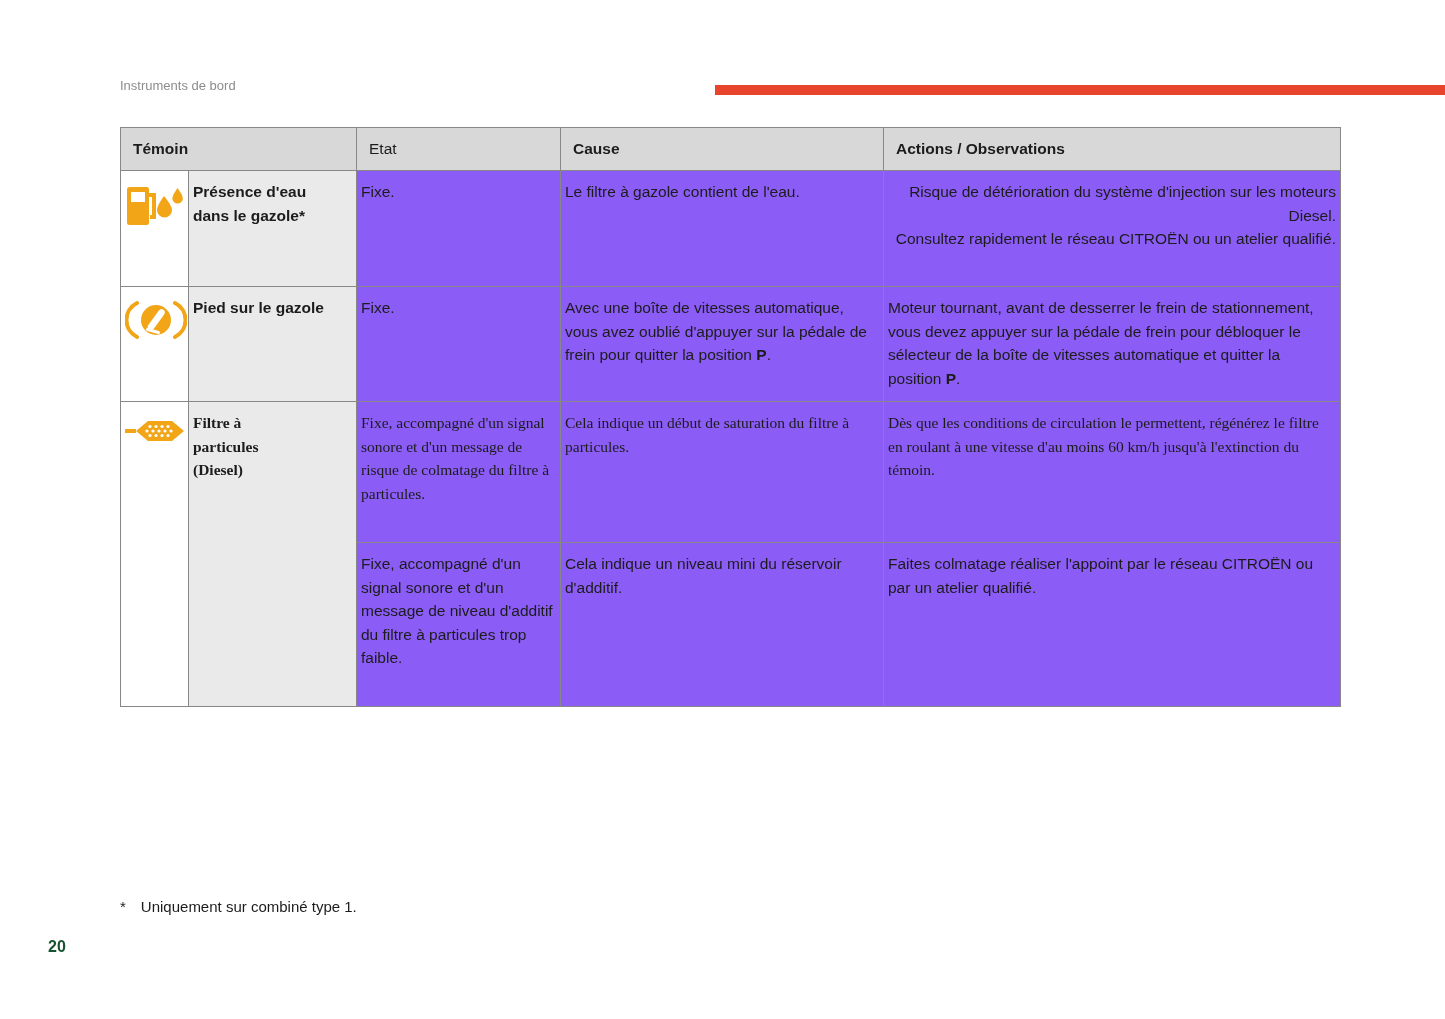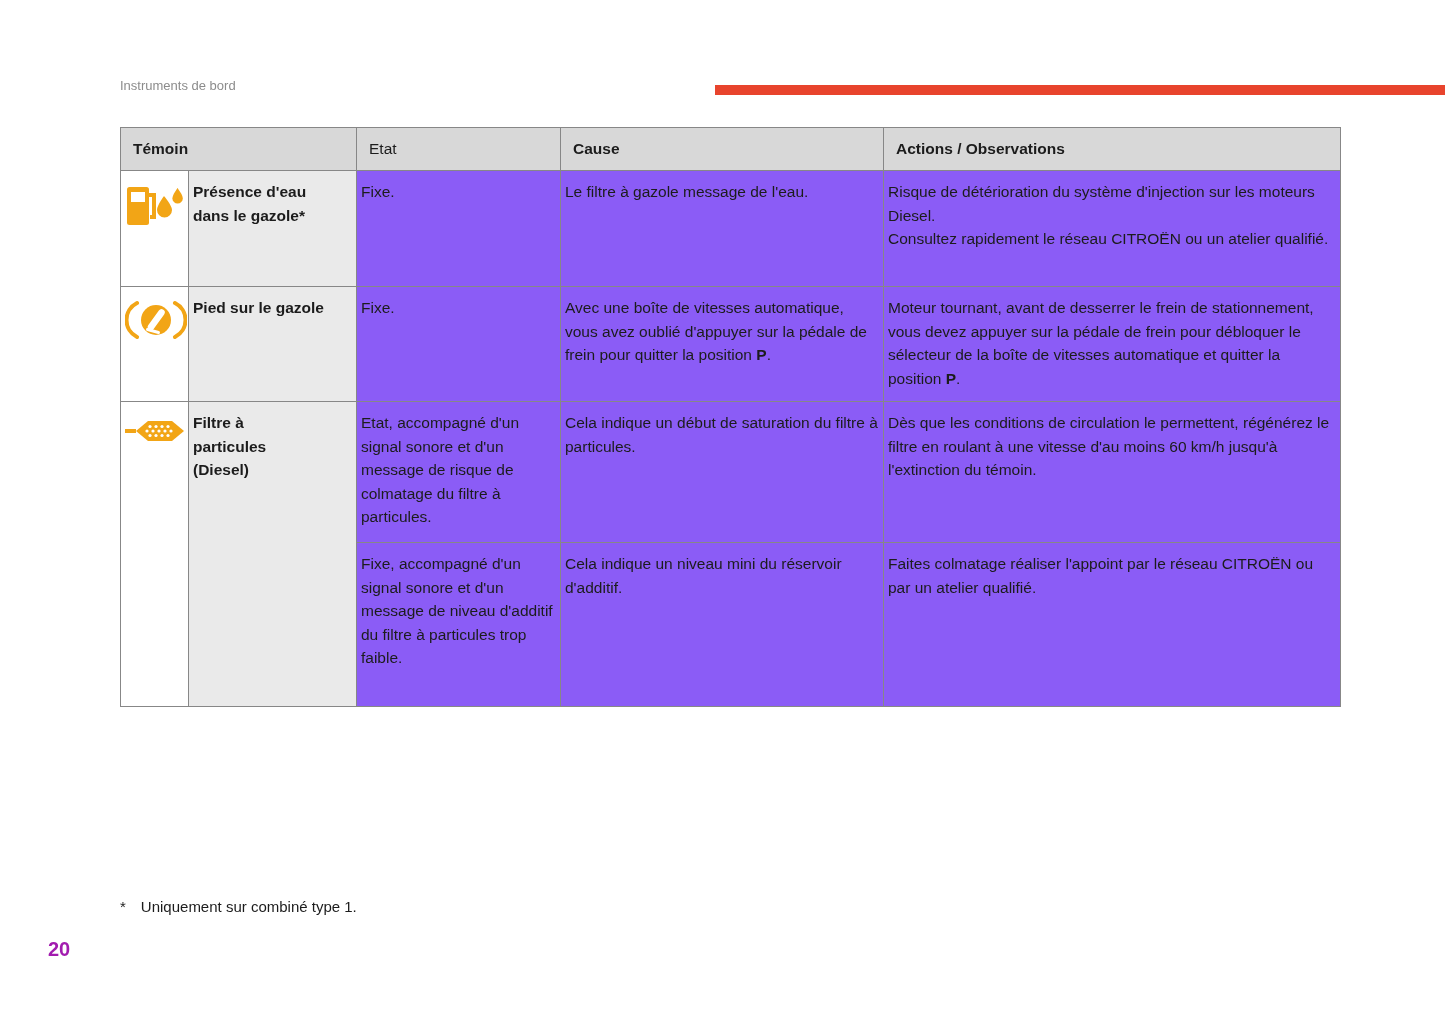--- a/index.html
+++ b/index.html
@@ -27,32 +27,32 @@
   table{
     border-collapse:collapse;width:1220px;table-layout:fixed;
     font-size:15.5px;line-height:1.52;color:var(--text-dark);
   }
   th,td{border:1px solid var(--border-gray);text-align:left;vertical-align:top;padding:9px 4px;}
   thead th{background:var(--hdr-bg);vertical-align:middle;font-weight:bold;padding:6px 12px;}
   thead th.th-etat{font-weight:normal;}
   tr.r-header{height:43px;padding-left:46px;}
   tr.r1{height:116px;}
   tr.r2{height:115px;}
-  tr.r3a{height:141px;}
+  tr.r3a{height:141px;font-family:Liberation Serif, serif;}
   tr.r3b{height:164px;margin-top:11px;}
   td.cell-icon{background:#fff;padding:12px 4px 4px 4px;text-align:center;}
   td.cell-label{background:var(--label-bg);font-weight:bold;white-space:pre-line;}
   td.cell-text{background:#8b5cf6;}
-  .pre{white-space:pre-line;}
+  .pre{white-space:pre-line;text-align:right;}
   .footnote{
     position:absolute;left:120px;top:898px;font-size:15px;color:var(--text-dark);
     display:flex;gap:15px;
   }
   .page-number{
-    position:absolute;left:48px;top:938px;font-size:20px;font-weight:bold;color:#a21caf;
+    position:absolute;left:48px;top:938px;font-size:16px;font-weight:bold;color:#14532d;
   }
   svg{display:inline-block;vertical-align:top;}
 </style>
 </head>
 <body>
 
 <div class="page-header">Instruments de bord</div>
 <div class="red-bar"></div>
 
 <div class="table-wrap">
@@ -79,21 +79,21 @@
             <rect x="1" y="4" width="22" height="38" rx="2.5" fill="var(--icon-orange)"></rect>
             <rect x="5" y="9" width="14" height="10" fill="#fff"></rect>
             <path d="M23 12 h5 v22 h-4" fill="none" stroke="var(--icon-orange)" stroke-width="4"></path>
             <path d="M38 13 C38 13 31 22.5 31 27 a7.5 7.5 0 0 0 15 0 C46 22.5 38 13 38 13 Z" fill="var(--icon-orange)"></path>
             <path d="M51.5 5 C51.5 5 46.4 12 46.4 15.4 a5.2 5.2 0 0 0 10.4 0 C56.8 12 51.5 5 51.5 5 Z" fill="var(--icon-orange)"></path>
           </svg>
         </td>
         <td class="cell-label">Présence d'eau
 dans le gazole*</td>
         <td class="cell-text">Fixe.</td>
-        <td class="cell-text">Le filtre à gazole message de l'eau.</td>
+        <td class="cell-text">Le filtre à gazole contient de l'eau.</td>
         <td class="cell-text pre">Risque de détérioration du système d'injection sur les moteurs Diesel.
 Consultez rapidement le réseau CITROËN ou un atelier qualifié.</td>
       </tr>
 
       <tr class="r2">
         <td class="cell-icon">
           <svg width="62" height="42" viewBox="0 0 62 42">
             <path d="M12 4 A19 19 0 0 0 12 38" fill="none" stroke="var(--icon-orange)" stroke-width="4" stroke-linecap="round"></path>
             <path d="M50 4 A19 19 0 0 1 50 38" fill="none" stroke="var(--icon-orange)" stroke-width="4" stroke-linecap="round"></path>
             <circle cx="31" cy="21" r="15" fill="var(--icon-orange)"></circle>
@@ -125,21 +125,21 @@
               <circle cx="25" cy="21.5" r="1.6"></circle>
                 <circle cx="31" cy="21.5" r="1.6"></circle>
                 <circle cx="37" cy="21.5" r="1.6"></circle>
                 <circle cx="43" cy="21.5" r="1.6"></circle>
             </g>
           </svg>
         </td>
         <td class="cell-label" rowspan="2">Filtre à
 particules
 (Diesel)</td>
-        <td class="cell-text">Etat, accompagné d'un signal sonore et d'un message de risque de colmatage du filtre à particules.</td>
+        <td class="cell-text">Fixe, accompagné d'un signal sonore et d'un message de risque de colmatage du filtre à particules.</td>
         <td class="cell-text">Cela indique un début de saturation du filtre à particules.</td>
         <td class="cell-text">Dès que les conditions de circulation le permettent, régénérez le filtre en roulant à une vitesse d'au moins 60 km/h jusqu'à l'extinction du témoin.</td>
       </tr>
 
       <tr class="r3b">
         <td class="cell-text">Fixe, accompagné d'un signal sonore et d'un message de niveau d'additif du filtre à particules trop faible.</td>
         <td class="cell-text">Cela indique un niveau mini du réservoir d'additif.</td>
         <td class="cell-text">Faites colmatage réaliser l'appoint par le réseau CITROËN ou par un atelier qualifié.</td>
       </tr>
     </tbody>

